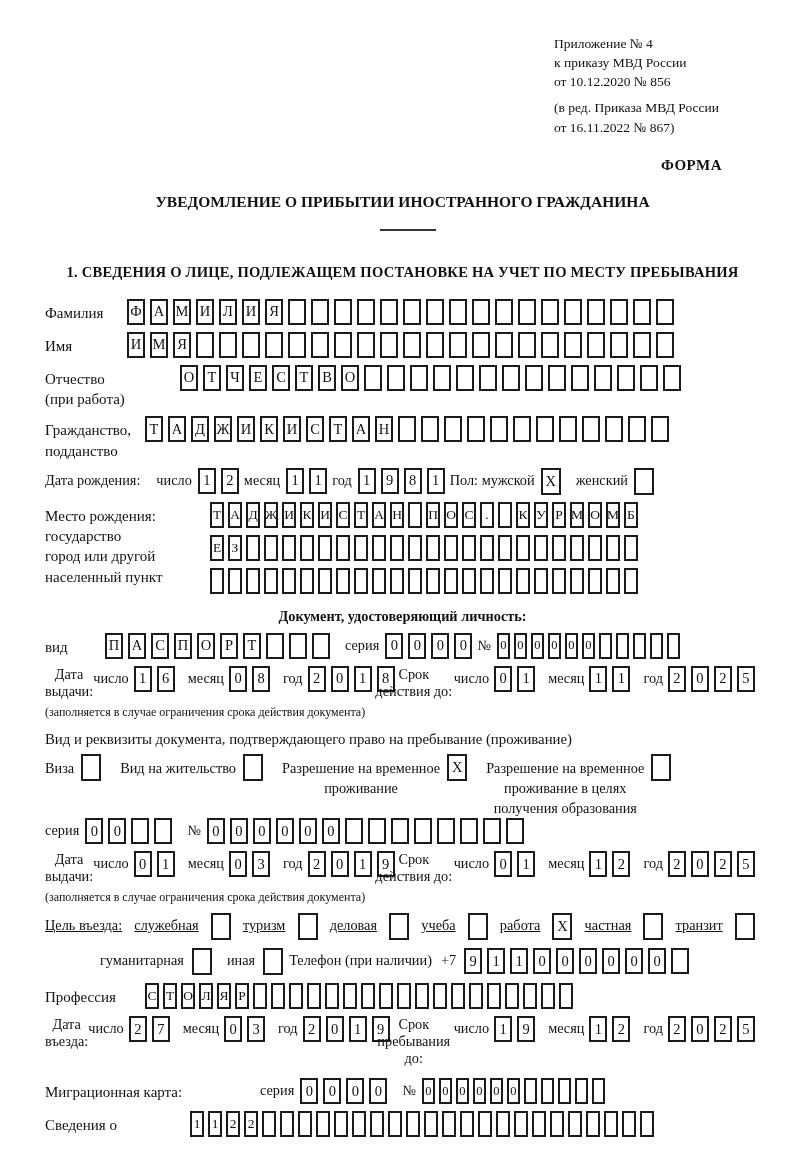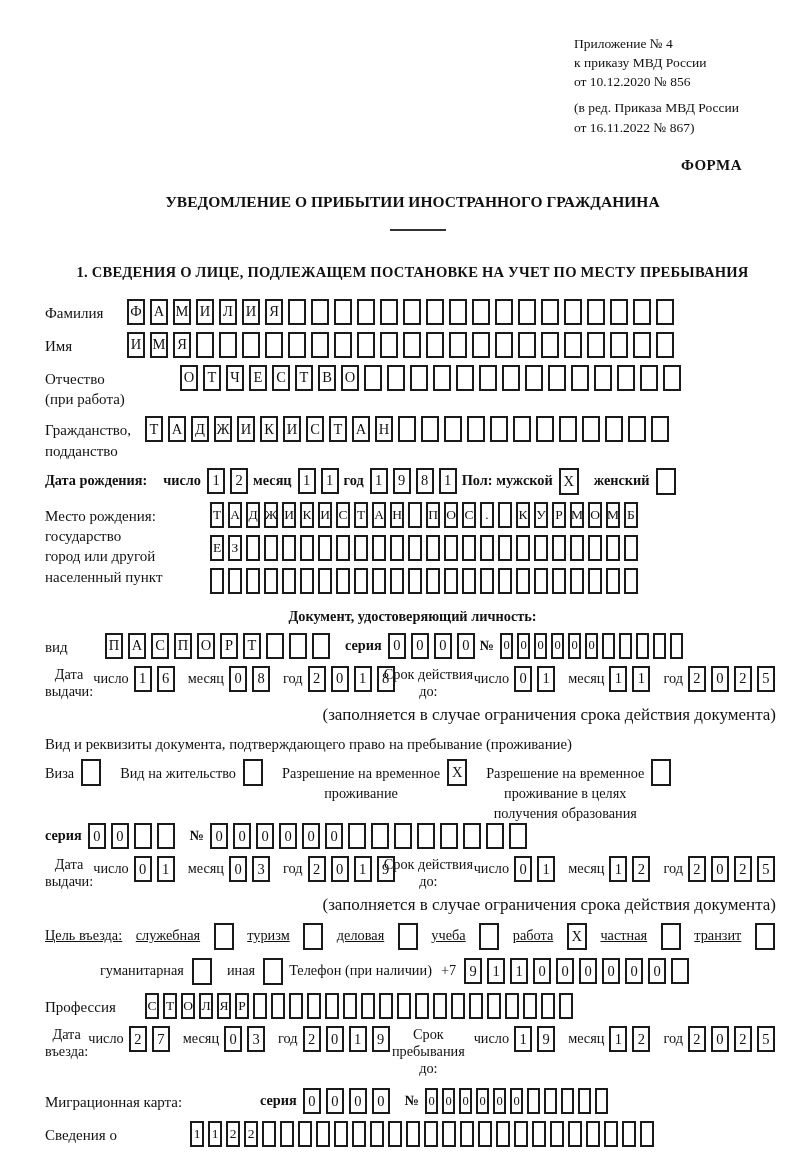--- a/index.html
+++ b/index.html
@@ -2,21 +2,21 @@
 <html><head>
 <meta charset="utf-8">
 <style>
   * { box-sizing: border-box; margin: 0; padding: 0; }
   html,body { background:#ffffff; }
   body {
     width: 800px; height: 1163px; margin: 0 auto;
     font-family: "Liberation Serif", "DejaVu Serif", serif;
     color: #111; font-size: 15px;
   }
-  .page { width: 800px; height: 1163px; padding: 34px 20px 20px 45px; overflow: hidden; }
+  .page { width: 800px; height: 1163px; padding: 34px 40px 20px 45px; overflow: hidden; }
 
   
   .hdr { width: 200px; margin-left: auto; margin-right: 6px; font-size: 13.5px; line-height: 1.42; }
   .hdr .gap { margin-top: 7px; }
   .forma { text-align: right; font-weight: bold; font-size: 15px; margin: 20px 38px 0 0; letter-spacing: .5px; }
 
   .title { text-align: center; font-weight: bold; font-size: 15.5px; line-height: 1.55; margin-top: 16px; }
   .t-underline { display:inline-block; width: 56px; border-bottom: 2.5px solid #333; height: 14px; margin-left: 10px; }
 
   .sec1 { text-align: center; font-weight: bold; font-size: 14.6px; margin-top: 26px; margin-bottom: 18px; letter-spacing: .2px; }
@@ -31,35 +31,35 @@
     font-size: 14.5px; background: #fff; flex: none;
   }
   .cells.sm .cell { width: 14px; margin-right: 4px; font-size: 13.5px; }
   .cells.xs .cell { width: 13px; margin-right: 4px; font-size: 12.5px; }
   .cb .cell { width: 20px; height: 27px; }
 
   .w82 { width: 82px; } .w135 { width: 135px; } .w100 { width: 100px; }
   .w165 { width: 165px; } .w60 { width: 60px; } .w215 { width: 215px; } .w145 { width: 145px; }
 
   .inlbl { font-size: 14.3px; padding-top: 4px; flex: none; }
-  .mr6 { margin-right: 6px; font-weight: bold; } .ml10 { margin-left: 10px; } .ml14 { margin-left: 1px; }
+  .mr6 { margin-right: 6px; } .ml10 { margin-left: 10px; } .ml14 { margin-left: 1px; }
 
   .stack > .cells { margin-bottom: 7px; }
 
   .center-bold { text-align: center; font-weight: bold; font-size: 14.3px; margin: 4px 0 8px 0; }
 
   .dates { display: flex; margin-bottom: 2px; }
   .dates-col { display: flex; flex-direction: row; }
   .dates-left { width: 46%; }
   .dates-right { width: 54%; }
   .dates-head { text-align: center; font-size: 14.3px; margin-bottom: 3px; }
   .dates-line { display: flex; align-items: flex-start; justify-content: center; }
   .dates-line .inlbl { margin-right: 5px; margin-left: 8px; }
   .dates-line .inlbl:first-child { margin-left: 0; }
-  .small-note { font-size: 17px; text-align: right; padding-right: 4px; margin: 2px 0 8px 0; }
+  .small-note { font-size: 12px; text-align: left; padding-right: 4px; margin: 2px 0 8px 0; }
 
   .intro { font-size: 14.8px; line-height: 1.5; margin-bottom: 4px; }
 
   .optgrp { display: flex; align-items: flex-start; }
   .opt { display: flex; align-items: flex-start; margin-right: 14px; }
   .opt .olbl { font-size: 14.3px; padding-top: 4px; margin-right: 7px; text-align: center; line-height: 1.4; }
 
   .purpose-row { display: flex; align-items: flex-start; justify-content: space-between; margin-bottom: 8px; }
   .purpose-row .inlbl { margin-right: 5px; text-decoration: underline; }
   .purpose2 { display: flex; align-items: flex-start; margin-left: 55px; margin-bottom: 8px; }

